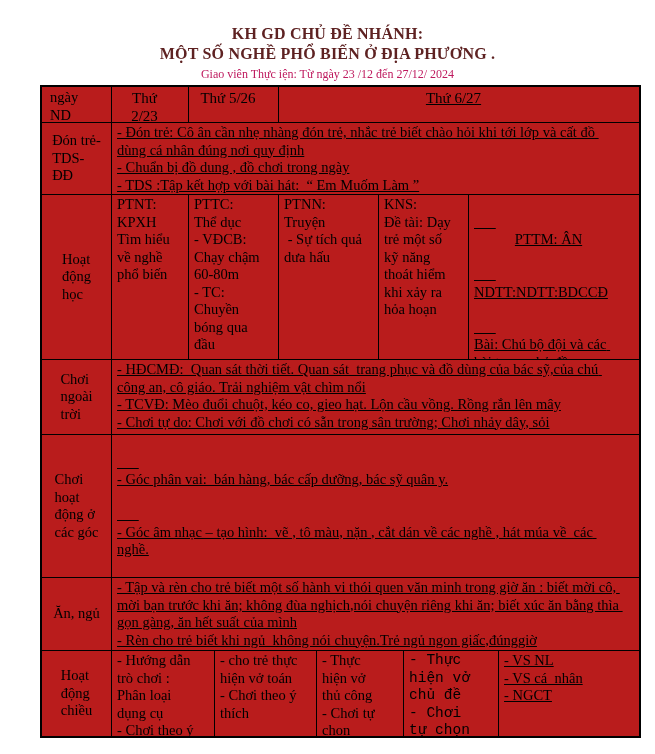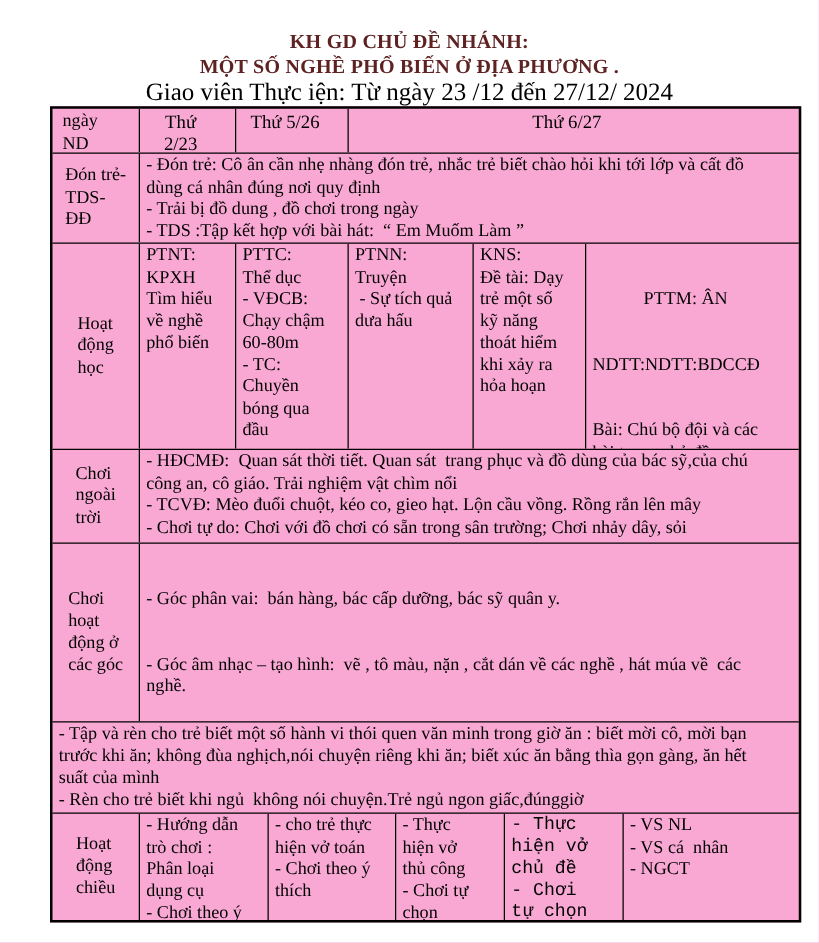--- a/index.html
+++ b/index.html
@@ -6,34 +6,34 @@
   body {
     width:655px; height:754px; background:#ffffff; color:#000;
     font-family:"Liberation Serif","DejaVu Serif",serif;
     position:relative; overflow:hidden;
   }
   .title-block { margin-top:24px; text-align:center; }
   .title-main {
     font-weight:bold; font-size:16px; line-height:20px;
     color:var(--title-color,#5e2222); letter-spacing:.2px;
   }
-  .subtitle { font-size:20px; line-height:21px; color:#000000; }
+  .subtitle { font-size:12px; line-height:21px; color:#be185d; }
 
   .sched {
     position:absolute; left:40px; top:85px; width:601px;
-    border:2px solid #000; box-sizing:border-box; background:#f9a8d4;
+    border:2px solid #000; box-sizing:border-box; background:#b91c1c;
   }
   .trow { display:flex; border-bottom:1px solid #000; overflow:hidden; }
   .trow:last-child { border-bottom:none; }
   .cell {
     border-right:1px solid #000; box-sizing:border-box; flex-shrink:0;
     padding:1px 16px 1px 5px; font-size:14.5px; line-height:17.5px;
     white-space:pre-wrap; overflow:hidden;
   }
-  .cell:last-child { border-right:none; flex:1 1 auto; }
+  .cell:last-child { border-right:none; flex:1 1 auto;text-decoration:underline; }
   .label {
     display:flex; align-items:center; justify-content:center;
     text-align:left; padding:1px 2px;
   }
   .corner { text-align:left; padding:2px 4px 2px 8px; }
   .day { text-align:center; padding-top:3px; font-size:15px; }
   .day.low { padding-top:11px; }
 
   
   .h-head { height:35px; } .h-r1 { height:71px; } .h-r2 { height:164px; }
@@ -65,21 +65,21 @@
     <div class="cell wa1 day">Thứ 2/23</div>
     <div class="cell wa4 day">Thứ 5/26</div>
     <div class="cell day">Thứ 6/27</div>
   </div>
 
   <div class="trow h-r1">
     <div class="cell w-label label">Đón trẻ-
 TDS-
 ĐĐ</div>
     <div class="cell">- Đón trẻ: Cô ân cần nhẹ nhàng đón trẻ, nhắc trẻ biết chào hỏi khi tới lớp và cất đồ dùng cá nhân đúng nơi quy định
-- Trải bị đồ dung , đồ chơi trong ngày
+- Chuẩn bị đồ dung , đồ chơi trong ngày
 - TDS :Tập kết hợp với bài hát:  “ Em Muốm Làm ”</div>
   </div>
 
   <div class="trow h-r2">
     <div class="cell w-label label">Hoạt
 động
 học</div>
     <div class="cell wa1">PTNT:
 KPXH
 Tìm hiểu về nghề phổ biến</div>
@@ -121,20 +121,21 @@
       <div class="line">- Góc phân vai:  bán hàng, bác cấp dưỡng, bác sỹ quân y.</div>
       <div class="line">- Góc âm nhạc – tạo hình:  vẽ , tô màu, nặn , cắt dán về các nghề , hát múa về  các nghề.</div>
       <div class="line">- Góc học tập: Phân loại đồ dùng, sản phẩm của các nghề</div>
       
       
       
     </div>
   </div>
 
   <div class="trow h-r5">
+    <div class="cell w-label label">Ăn, ngủ</div>
     <div class="cell">- Tập và rèn cho trẻ biết một số hành vi thói quen văn minh trong giờ ăn : biết mời cô, mời bạn trước khi ăn; không đùa nghịch,nói chuyện riêng khi ăn; biết xúc ăn bằng thìa gọn gàng, ăn hết suất của mình
 - Rèn cho trẻ biết khi ngủ  không nói chuyện.Trẻ ngủ ngon giấc,đúnggiờ</div>
   </div>
 
   <div class="trow h-r6">
     <div class="cell w-label label">Hoạt
 động
 chiều</div>
     <div class="cell wb1">- Hướng dẫn trò chơi : Phân loại dụng cụ
 - Chơi theo ý thích</div>

